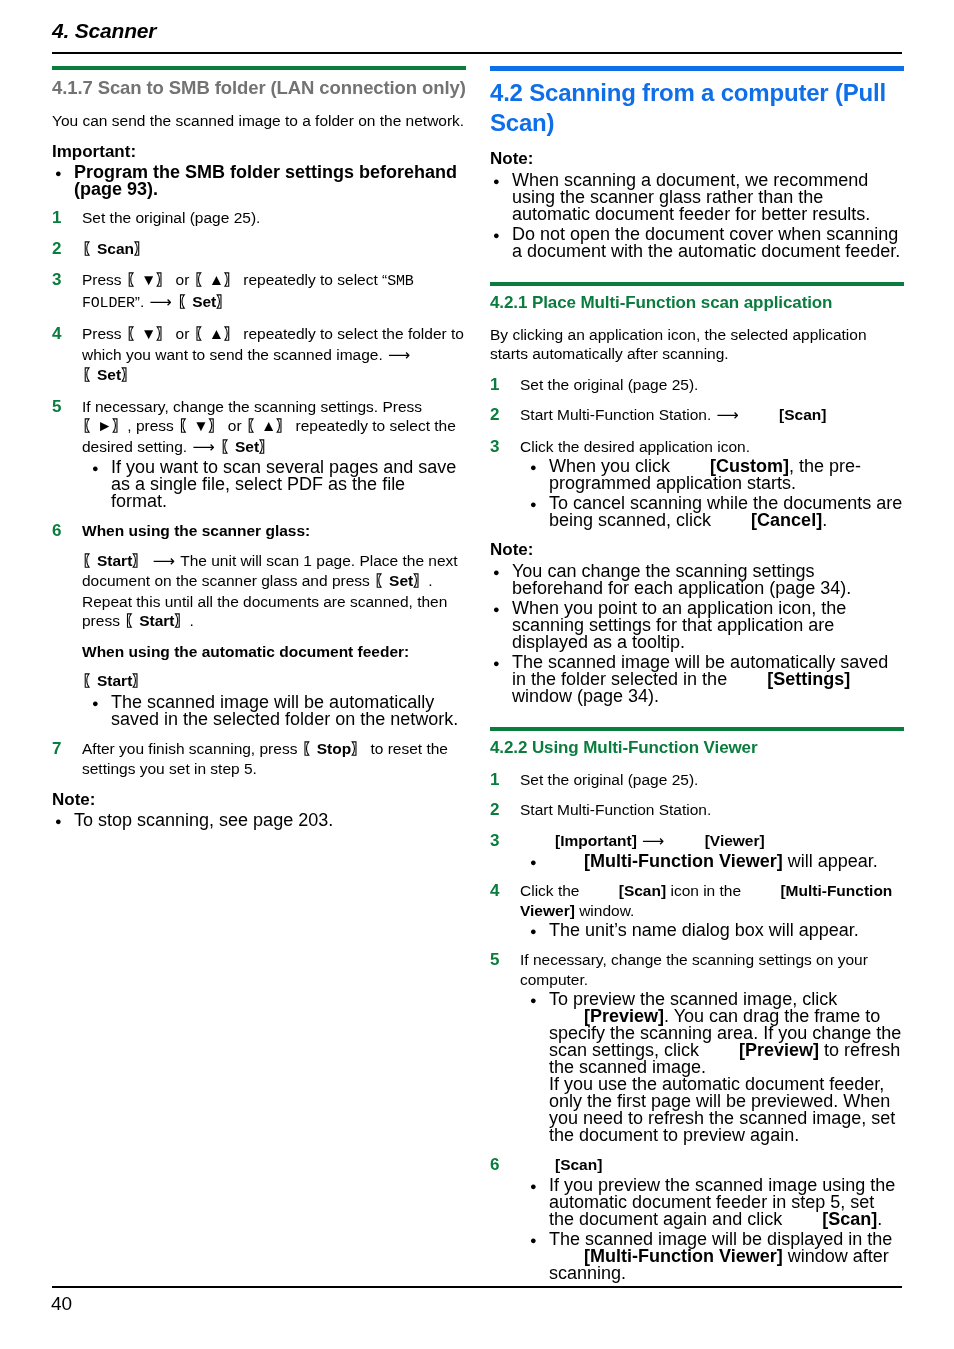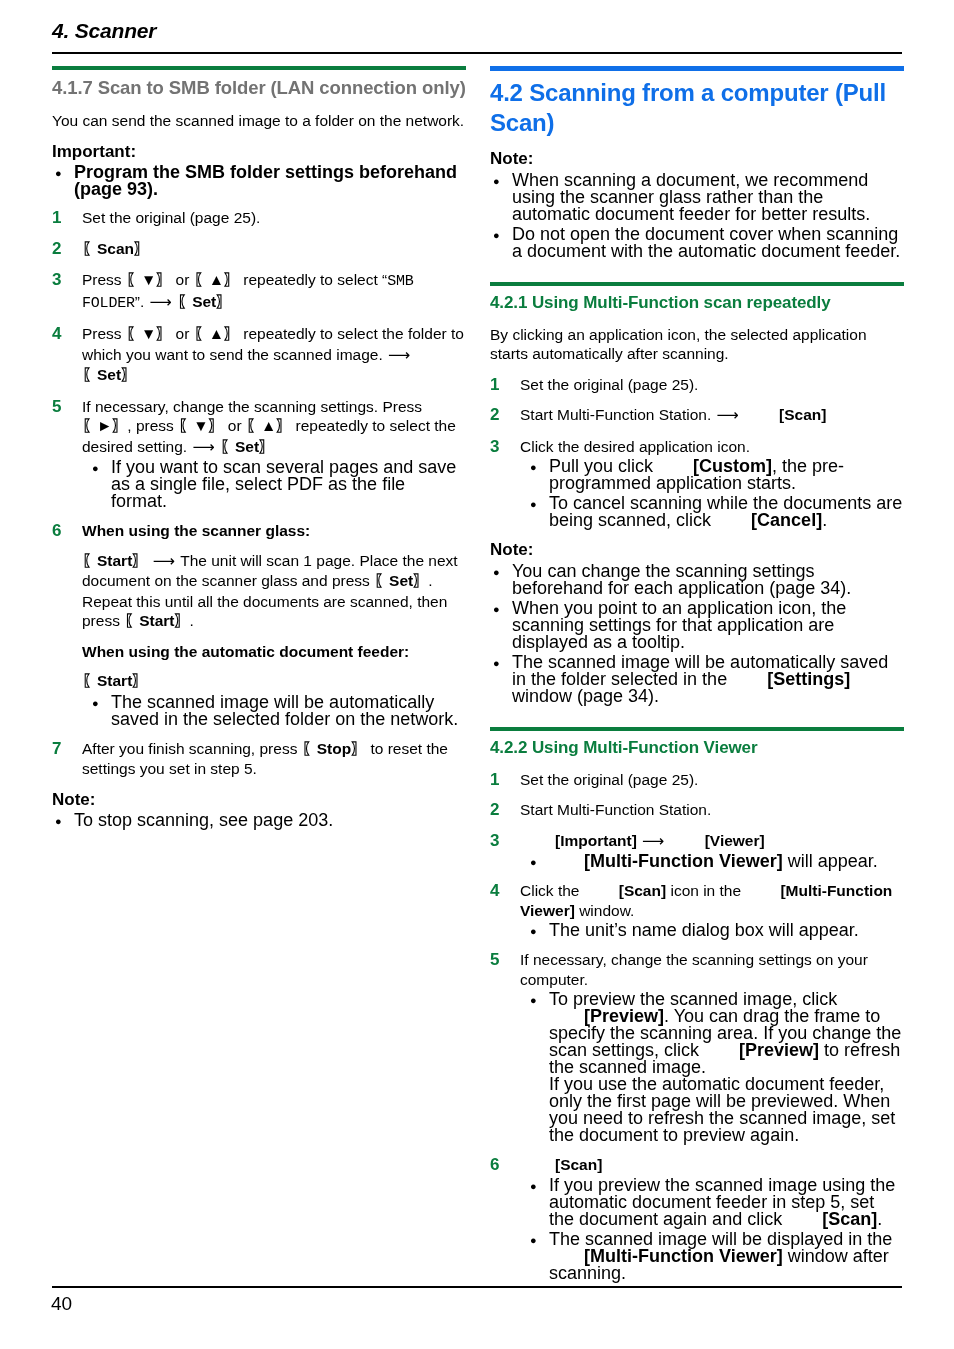--- a/index.html
+++ b/index.html
@@ -290,37 +290,37 @@
     <div class="rule-blue"></div>
     <h1 class="sec-blue">4.2 Scanning from a computer (Pull Scan)</h1>
 
     <div class="lead-in">Note:</div>
     <ul class="bul">
       <li>When scanning a document, we recommend using the scanner glass rather than the automatic document feeder for better results.</li>
       <li>Do not open the document cover when scanning a document with the automatic document feeder.</li>
     </ul>
 
     <div class="rule-green spaced"></div>
-    <h3 class="sub-green">4.2.1 Using Multi-Function scan repeatedly</h3>
+    <h3 class="sub-green">4.2.1 Place Multi-Function scan application</h3>
     <p class="body">By clicking an application icon, the selected application starts automatically after scanning.</p>
 
     <ol class="steps">
       <li>
         <span class="num">1</span>
         <span class="step-text">Set the original (page 25).</span>
       </li>
       <li>
         <span class="num">2</span>
         <span class="step-text"><span>Start Multi-Function Station. </span><span class="arrow">⟶</span> <b>[Scan]</b></span>
       </li>
       <li>
         <span class="num">3</span>
         <span class="step-text">Click the desired application icon.</span>
         <ul class="bul nested">
-          <li><span>Pull you click </span><b>[Custom]</b><span>, the pre-programmed application starts.</span></li>
+          <li><span>When you click </span><b>[Custom]</b><span>, the pre-programmed application starts.</span></li>
           <li><span>To cancel scanning while the documents are being scanned, click </span><b>[Cancel]</b><span>.</span></li>
         </ul>
       </li>
     </ol>
 
     <div class="lead-in">Note:</div>
     <ul class="bul">
       <li><span>You can change the scanning settings beforehand for each application (page 34).</span></li>
       <li><span>When you point to an application icon, the scanning settings for that application are displayed as a tooltip.</span></li>
       <li><span>The scanned image will be automatically saved in the folder selected in the </span><b>[Settings]</b><span> window (page 34).</span></li>

